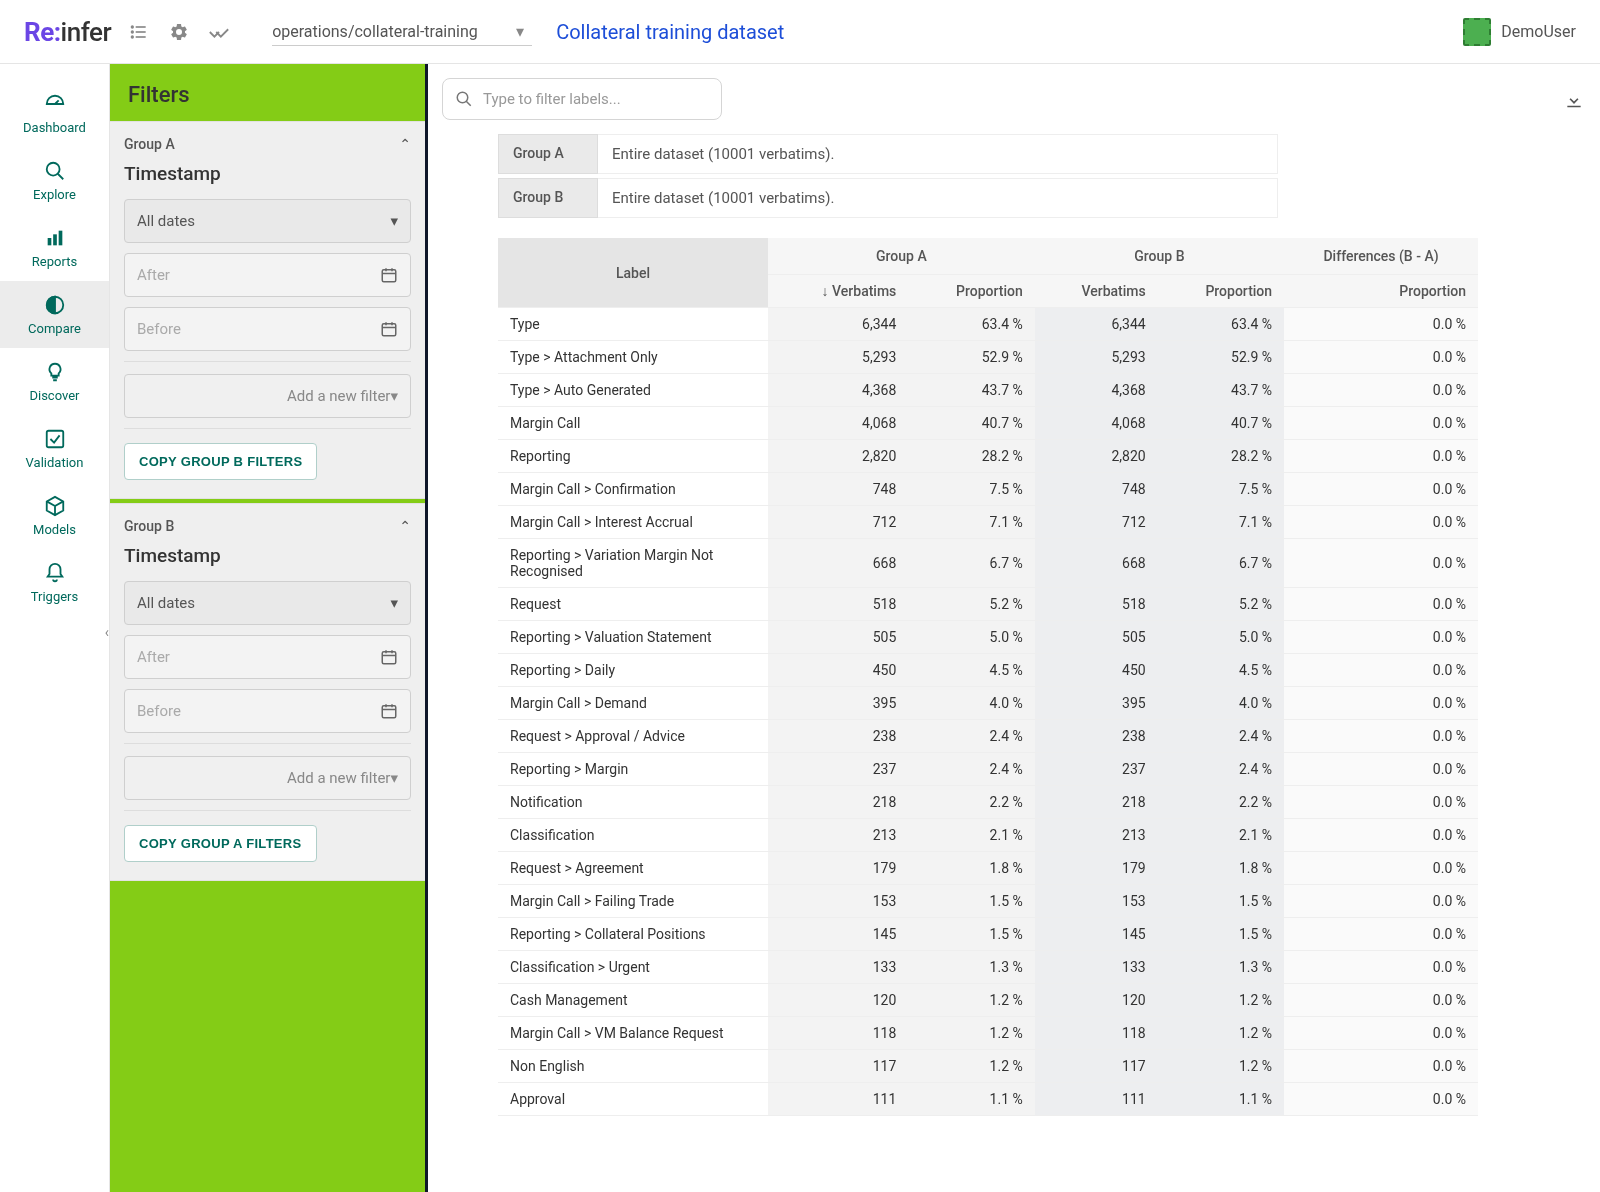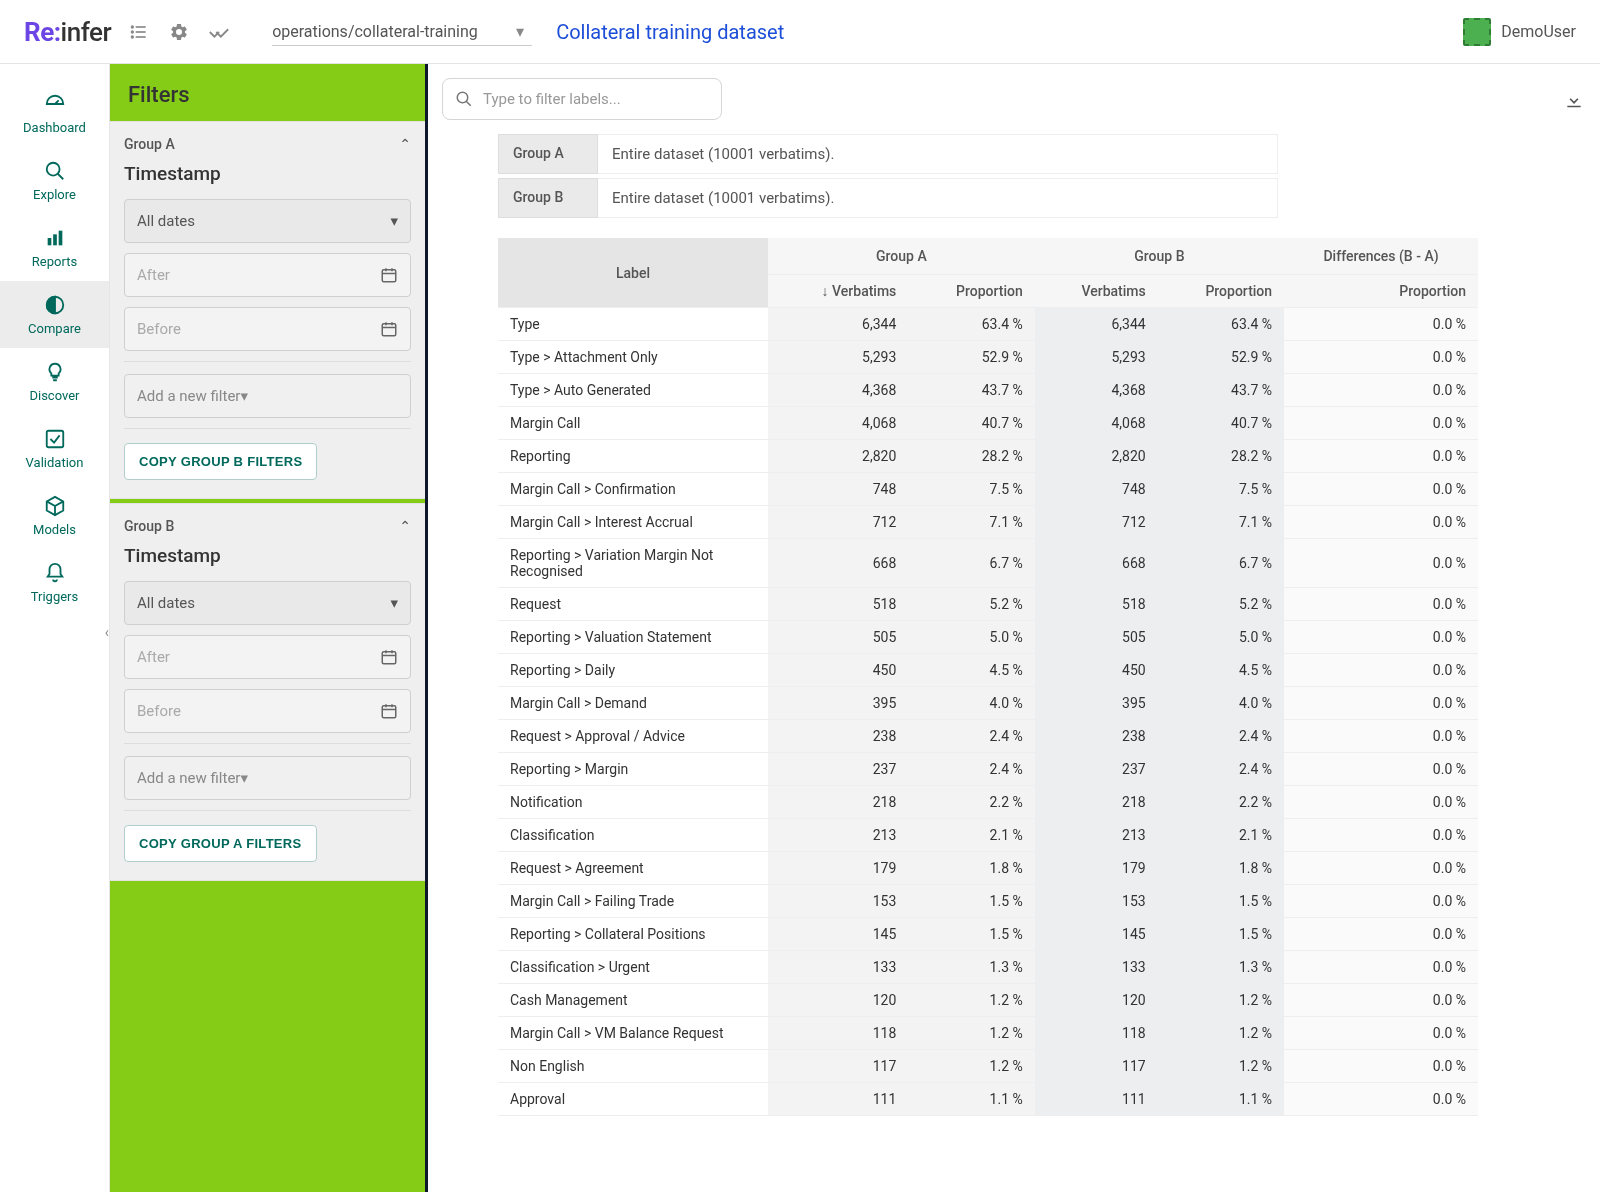--- a/index.html
+++ b/index.html
@@ -121,21 +121,21 @@
   display: flex;
   align-items: center;
   padding: 0 12px;
   font-size: 15px;
   color: #555;
   margin-bottom: 10px;
   cursor: pointer;
 }
 .input-box { background: #f3f3f3; color: #aaa; justify-content: space-between; }
 .select-box { justify-content: space-between; }
-.filter-add { justify-content: flex-start; color: #888; background: #f0f0f0; }
+.filter-add { justify-content: flex-end; color: #888; background: #f0f0f0; }
 .copy-btn {
   border: 1px solid #b0cfca;
   background: #fff;
   color: #00695c;
   font-weight: 600;
   font-size: 13px;
   padding: 10px 14px;
   border-radius: 4px;
   cursor: pointer;
   letter-spacing: 0.3px;

